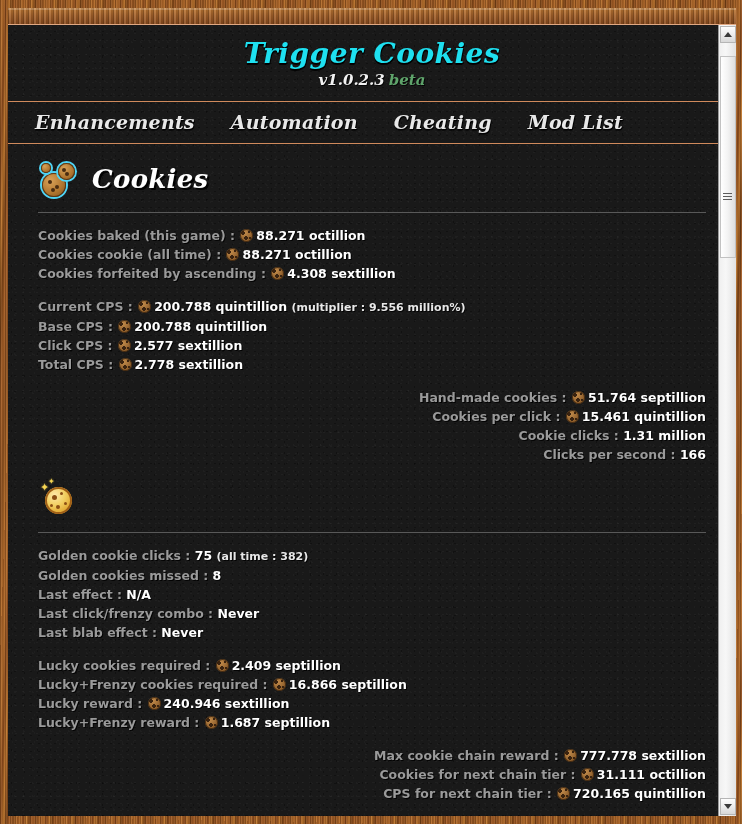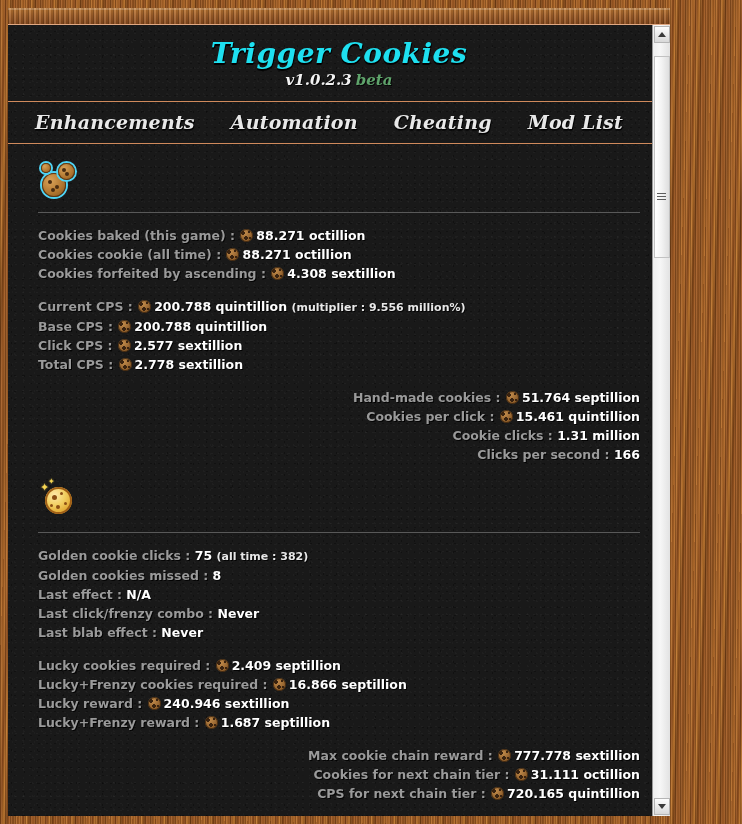--- a/index.html
+++ b/index.html
@@ -21,21 +21,21 @@
         rgba(255,255,255,0.06) 1px, rgba(255,255,255,0.06) 2px,
         rgba(0,0,0,0.10) 2px, rgba(0,0,0,0.10) 4px,
         rgba(255,255,255,0.03) 4px, rgba(255,255,255,0.03) 5px),
       repeating-linear-gradient(92deg,
         #9e5a22 0px, #b8702e 3px, #8a4a1c 6px, #c0782f 9px,
         #7d4417 12px, #a96128 15px, #8f5220 19px, #b86f2c 23px);
     padding: 8px;
   }
   #frame-inner {
     position: relative;
-    width: 662px; height: 808px;
+    width: 728px; height: 808px;
     background: #191919;
     overflow: hidden;
   }
 
   
   #top-bevel {
     position: absolute; left: 0; top: 0; right: 0; height: 17px;
     background:
       repeating-linear-gradient(90deg,
         rgba(0,0,0,0.25) 0px, rgba(0,0,0,0.25) 1px,
@@ -269,20 +269,21 @@
             <div class="icon-cookie-stack">
               <div class="c c1"></div>
               <div class="c c2"></div>
               <div class="c c3"></div>
               <div class="chip" style="left: 10px; top: 22px;"></div>
               <div class="chip" style="left: 17px; top: 27px;"></div>
               <div class="chip" style="left: 13px; top: 30px;"></div>
               <div class="chip" style="left: 24px; top: 10px;"></div>
               <div class="chip" style="left: 27px; top: 14px;"></div>
             </div>
+            <div class="section-title">Cookies</div>
           </div>
           <div class="section-rule"></div>
           <div class="stat-block">
             <div class="stat-group">
               <div class="stat-row"><span class="stat-label">Cookies baked (this game) :</span> <span class="cookie-inline"></span><span class="stat-value">88.271 octillion</span></div>
               <div class="stat-row"><span class="stat-label">Cookies cookie (all time) :</span> <span class="cookie-inline"></span><span class="stat-value">88.271 octillion</span></div>
               <div class="stat-row"><span class="stat-label">Cookies forfeited by ascending :</span> <span class="cookie-inline"></span><span class="stat-value">4.308 sextillion</span></div>
             </div>
             <div class="stat-group">
               <div class="stat-row"><span class="stat-label">Current CPS :</span> <span class="cookie-inline"></span><span class="stat-value">200.788 quintillion</span> <span class="stat-note">(multiplier : 9.556 million%)</span></div>

